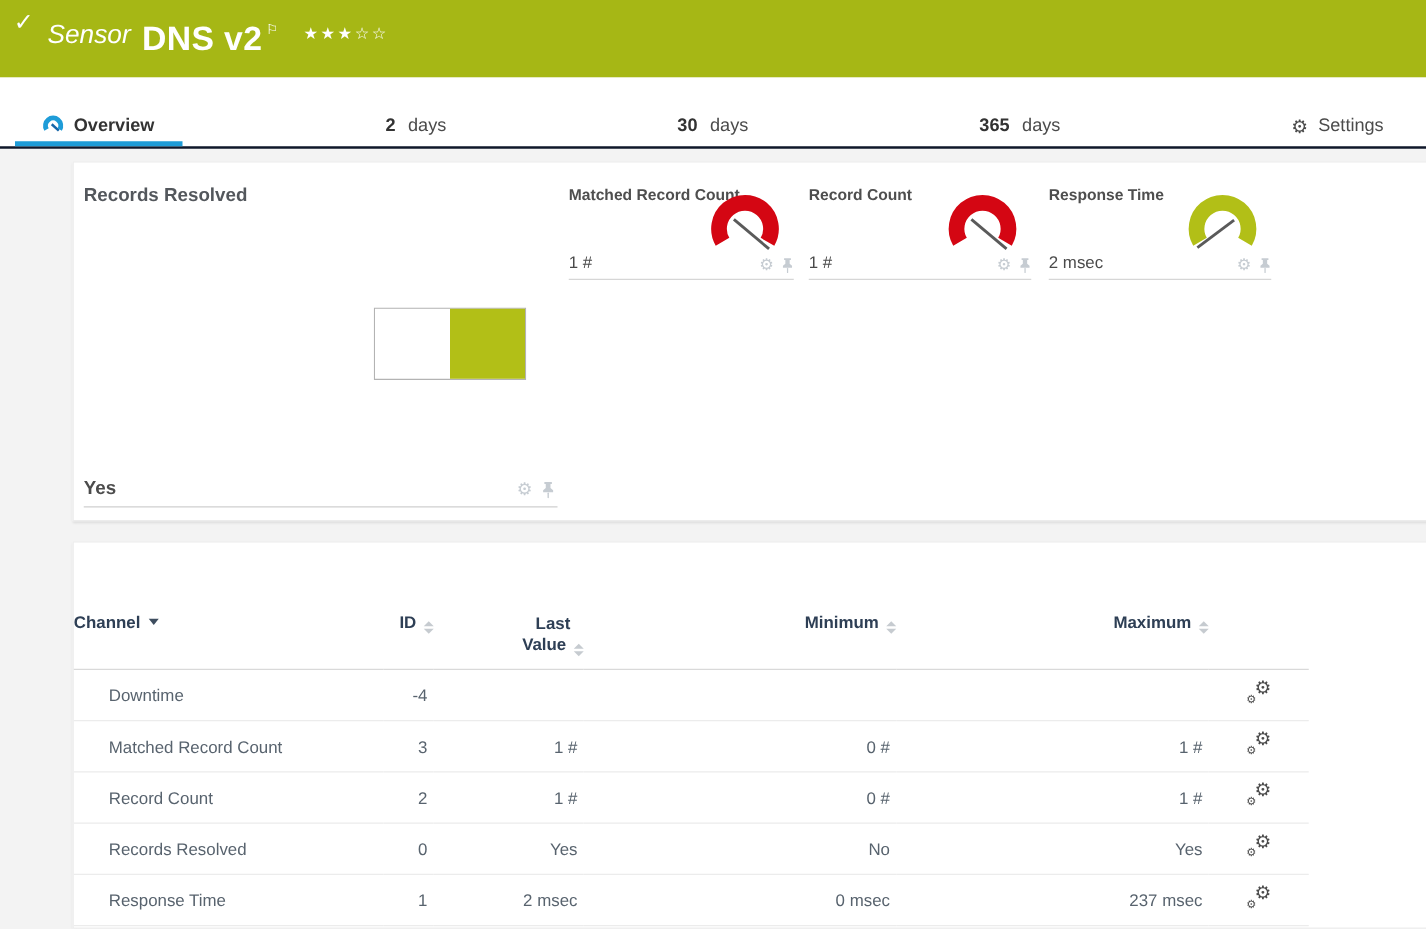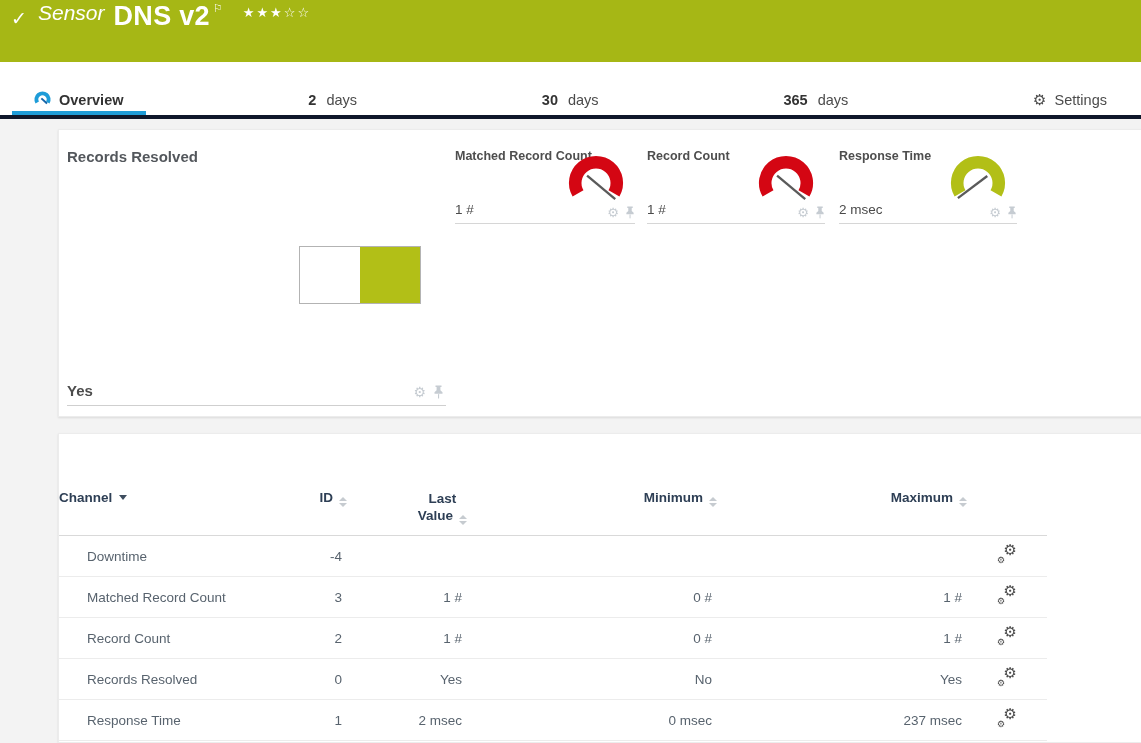--- a/index.html
+++ b/index.html
@@ -11,31 +11,31 @@
     color:#58636e;
   }
   .glyph { font-family:"DejaVu Sans",sans-serif; }
 
   
   .app-header {
     position:absolute; left:0; top:0; width:1141px; height:62px;
     background:#a6b715; color:#fff;
   }
   .hdr-check { position:absolute; left:11px; top:7px; font-size:19px; font-weight:bold; }
-  .hdr-title-row { position:absolute; left:38px; top:1px; display:flex; align-items:flex-start; }
+  .hdr-title-row { position:absolute; left:38px; top:16px; display:flex; align-items:flex-start; }
   .hdr-sensor { font-style:italic; font-size:21px; font-weight:400; }
   .hdr-name { font-size:27px; font-weight:bold; margin-left:9px; letter-spacing:.3px; }
   .hdr-flag { font-size:11px; margin-left:3px; margin-top:1px; }
   .hdr-stars { font-size:13px; margin-left:20px; margin-top:4px; letter-spacing:2px; }
   .hdr-status { position:absolute; left:68px; top:37px; font-size:13px; font-weight:bold;margin-top:24px; }
 
   
   .tabbar {
     position:absolute; left:0; top:62px; width:1141px; height:57px;
-    background:#fff; border-bottom:4px solid #0f172a;
+    background:#fff; border-bottom:2px solid #0f172a;
     display:flex; justify-content:space-between; padding:0 12px;
   }
   .tab {
     position:relative; display:flex; align-items:center; gap:8px;
     padding:22px 22px 0 22px; height:100%;
     font-size:14.5px; color:#4b4b4b; cursor:pointer; white-space:nowrap;
   }
   .tab .num { font-weight:bold; color:#333; margin-right:2px; }
   .tab.active { color:#333; font-weight:bold; }
   .tab.active::after {

